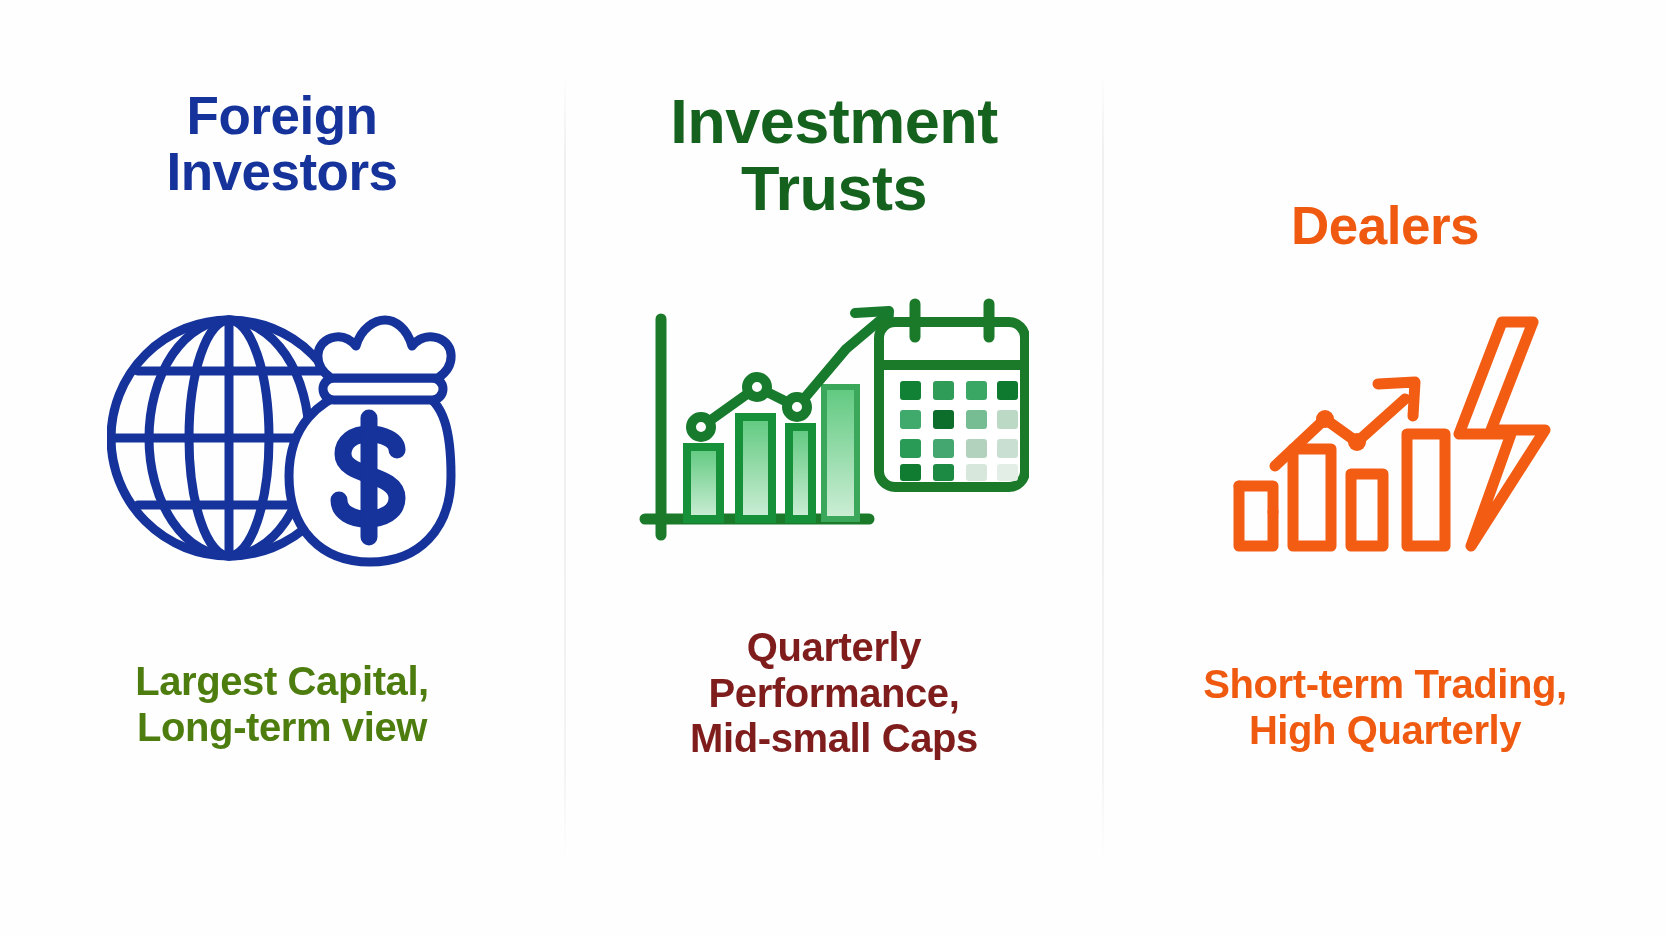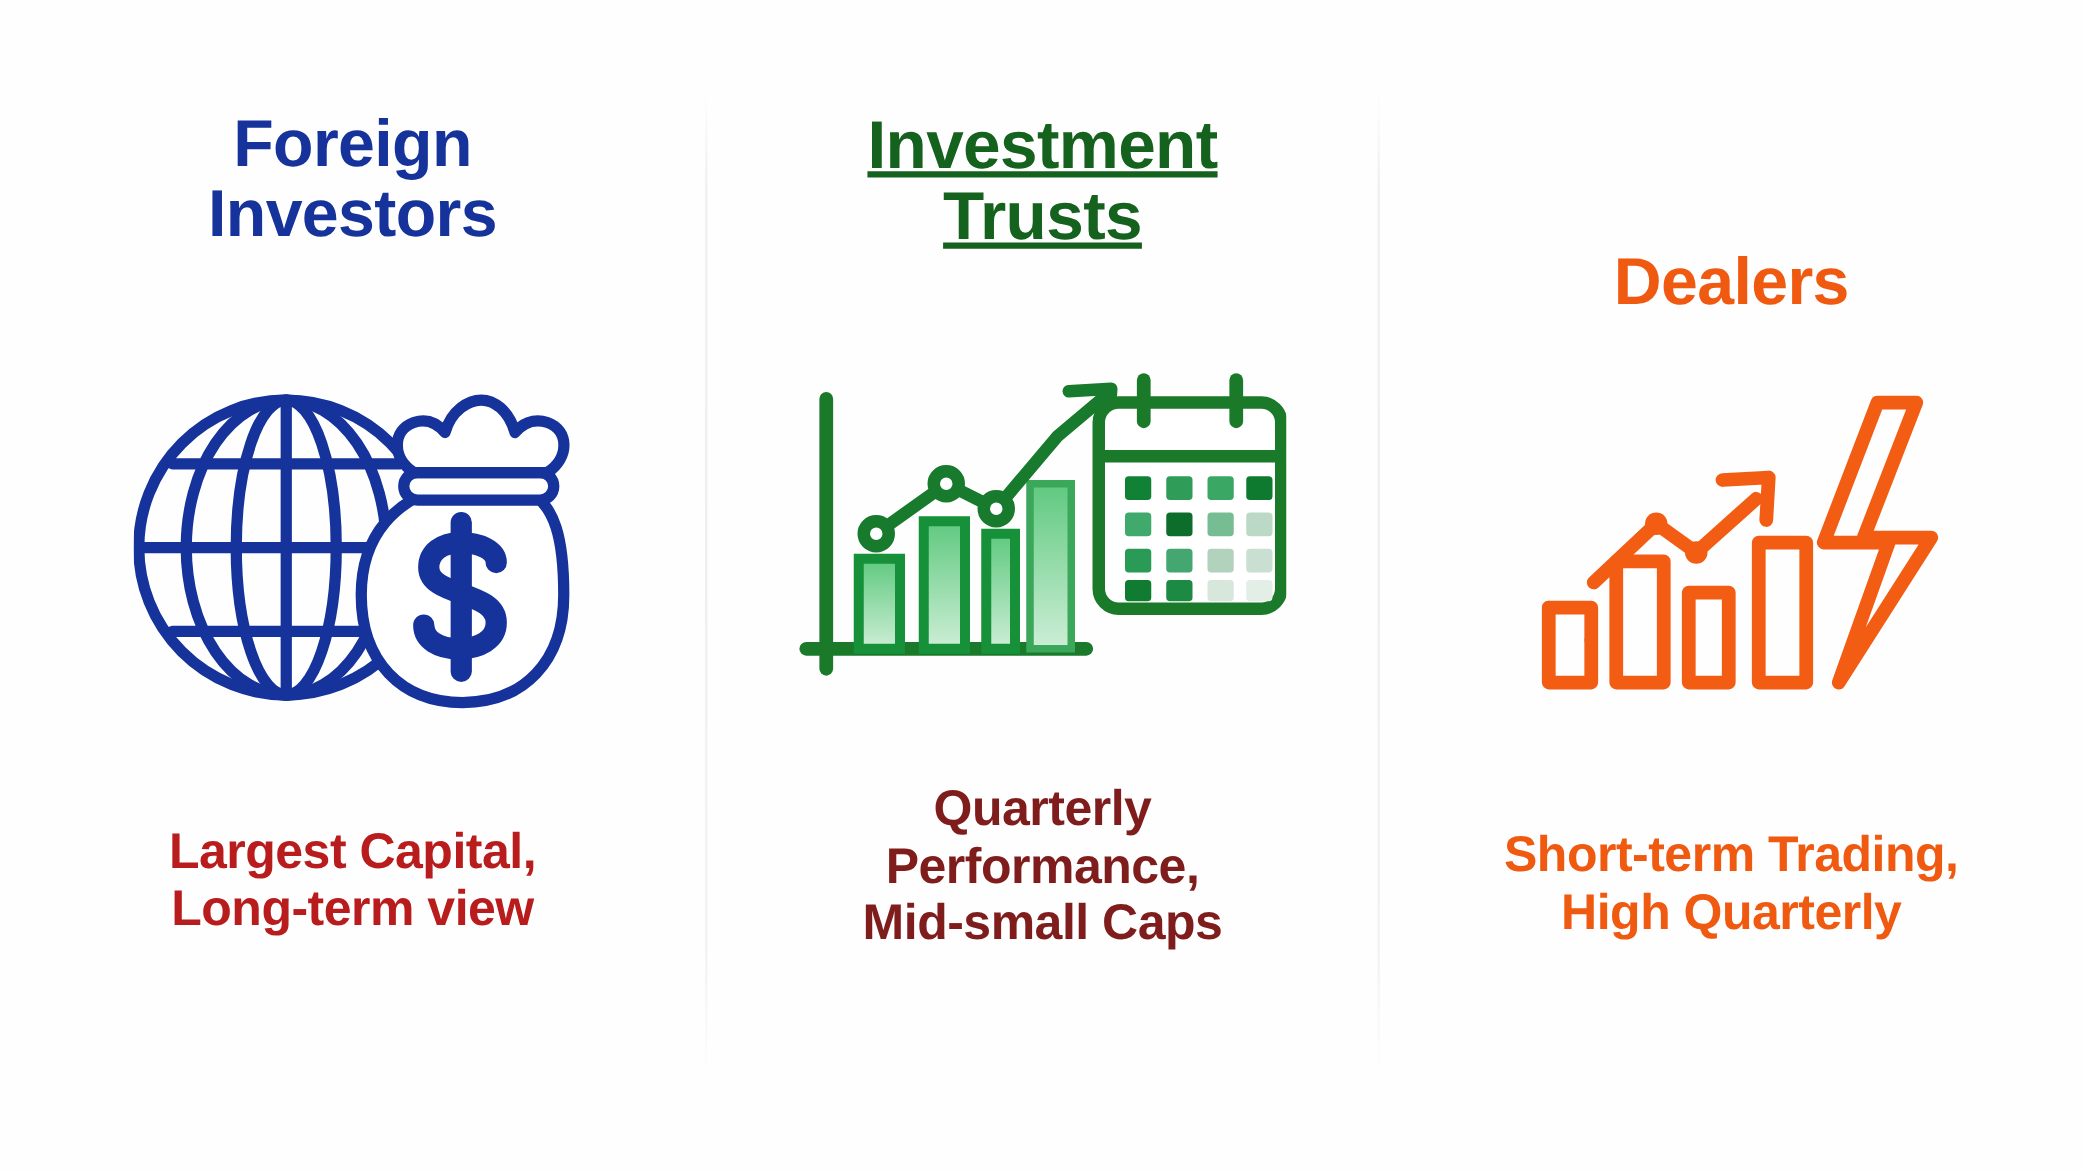--- a/index.html
+++ b/index.html
@@ -61,43 +61,42 @@
     position: absolute;
     top: 88px;
     left: 0; right: 0;
     font-size: 53px;
     color: #15339b;
   }
   #title-trusts {
     position: absolute;
     top: 88px;
     left: 0; right: 0;
-    font-size: 54px;
+    font-size: 63px;
     color: #14621d;
-    text-decoration: underline;
   }
   #title-dealers {
     position: absolute;
     top: 150px;
     left: 0; right: 0;
     font-size: 53px;
     color: #ef5a10;
     margin-top: 48px;
   }
 
   .col-caption {
     position: absolute;
     text-align: center;
     font-weight: 700;
     line-height: 1.14;
     letter-spacing: -0.4px;
     white-space: pre-line;
     left: 0; right: 0;
   }
-  #caption-foreign { top: 659px; font-size: 40px; color: #b91c1c; }
+  #caption-foreign { top: 659px; font-size: 40px; color: #4d7c0f; }
   #caption-trusts  { top: 625px; font-size: 40px; color: #7f1d1d; }
   #caption-dealers { top: 662px; font-size: 40px; color: #ef5a10; }
 
   .icon-wrap {
     position: absolute;
     left: 0; right: 0;
     display: flex;
     justify-content: center;
     align-items: center;
   }

